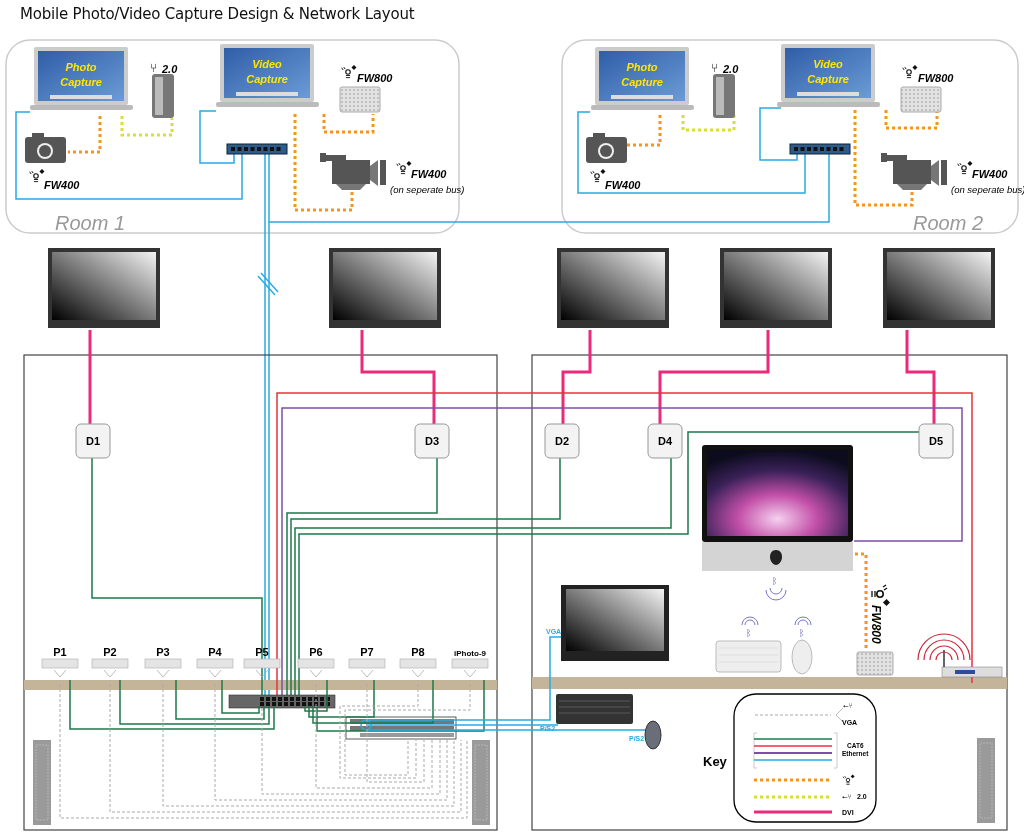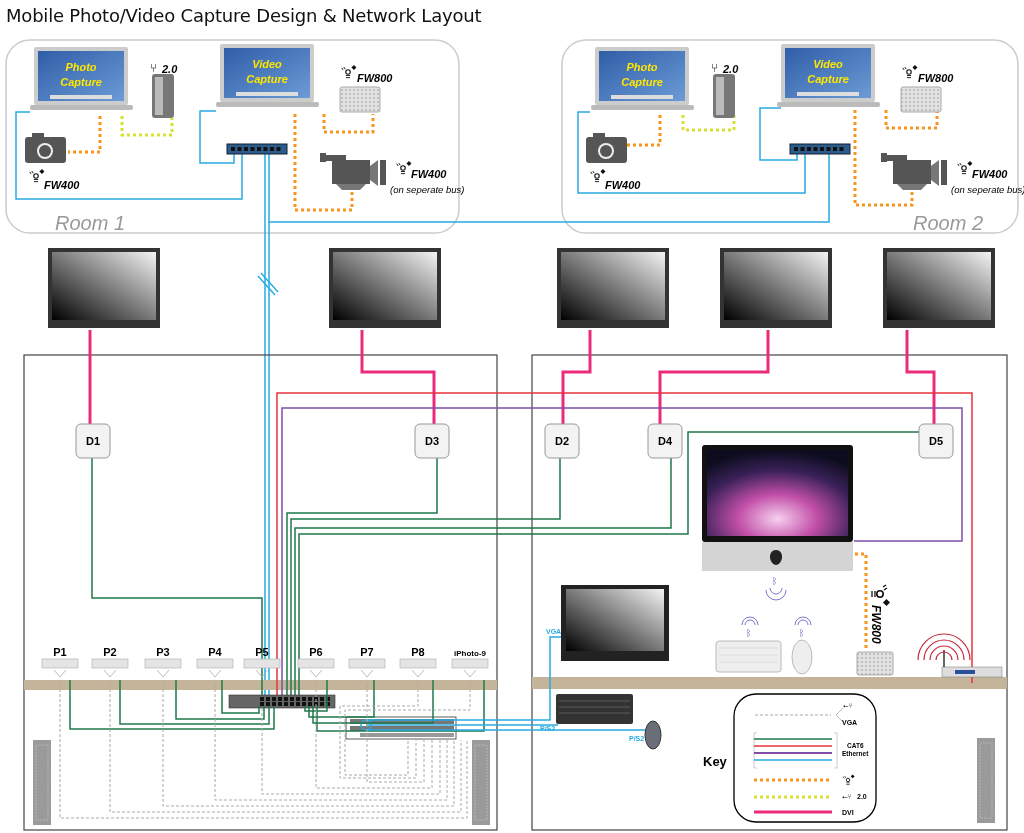--- a/index.html
+++ b/index.html
@@ -1,17 +1,17 @@
 <!DOCTYPE html>
 <html><head>
 <meta charset="utf-8">
 <style>
   html,body{margin:0;padding:0;background:#fff;}
   body{width:1024px;height:833px;position:relative;overflow:hidden;font-family:"Liberation Sans",sans-serif;}
-  #title{position:absolute;left:6px;top:5px;font-size:18px;color:#111;font-family:"DejaVu Sans",sans-serif;letter-spacing:-0.2px;}
+  #title{position:absolute;left:20px;top:5px;font-size:15px;color:#111;font-family:"DejaVu Sans",sans-serif;letter-spacing:-0.2px;}
   svg#diagram{position:absolute;left:0;top:0;}
   .lbl{font-family:"Liberation Sans",sans-serif;}
 </style>
 </head>
 <body>
 
 <div id="title">Mobile Photo/Video Capture Design &amp; Network Layout</div>
 
 <svg id="diagram" width="1024" height="833" viewBox="0 0 1024 833">
   <defs>

